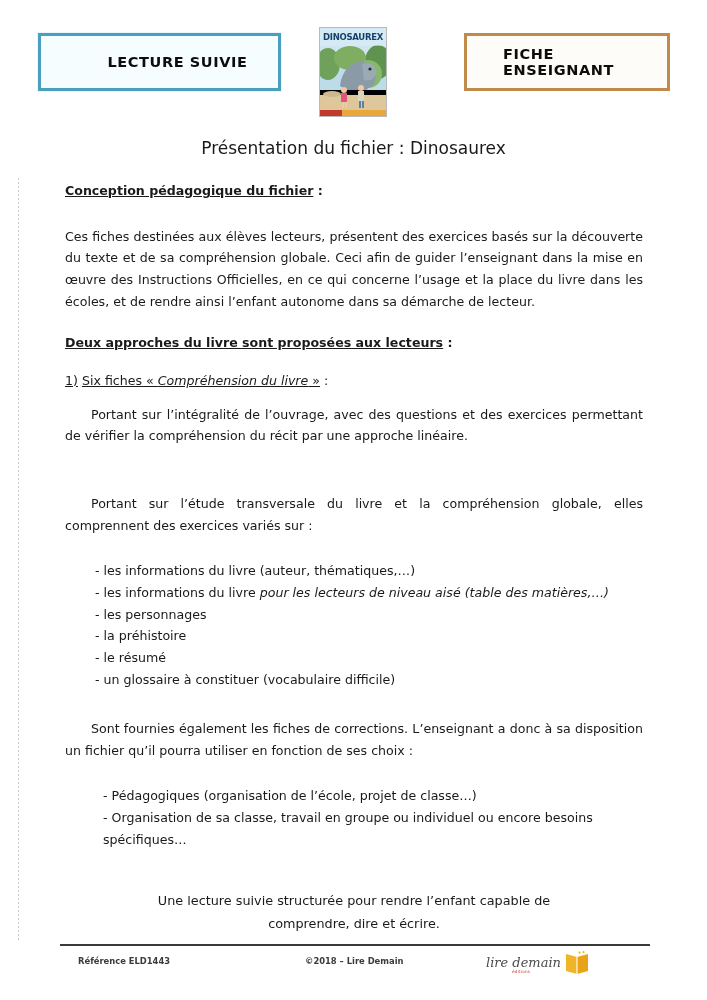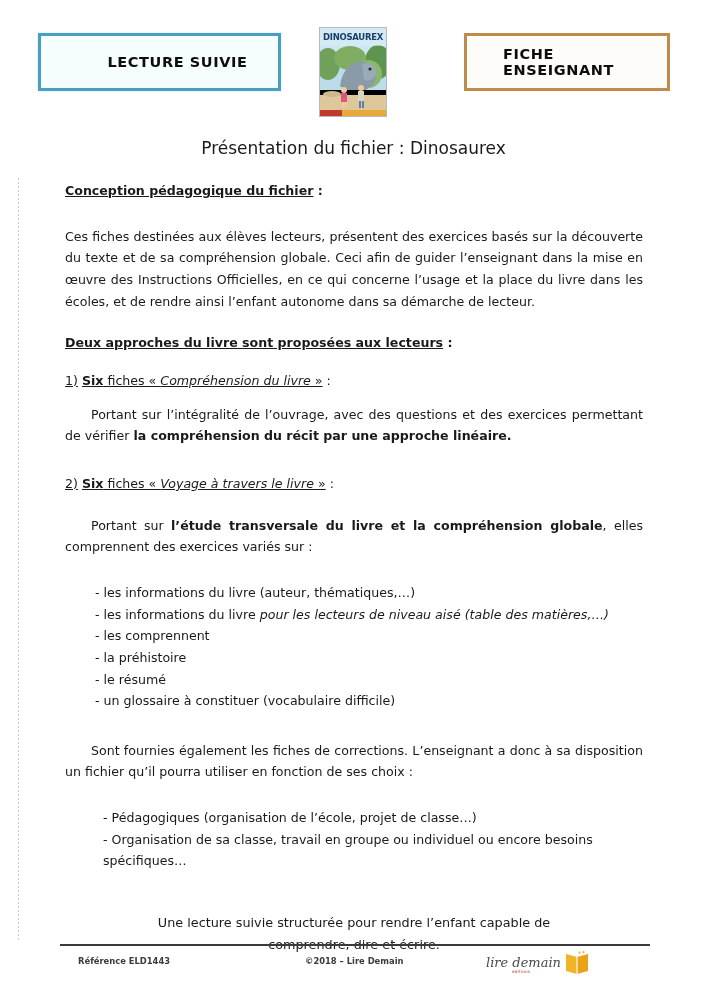--- a/index.html
+++ b/index.html
@@ -115,21 +115,21 @@
   }
   .sec-head .u { text-decoration: underline; }
   .sec-head .plain { font-weight: bold; text-decoration: none; }
 
   p.para {
     margin: 0;
     text-align: justify;
     text-justify: inter-word;
   }
   .indent { text-indent: 26px; }
-  .b { font-weight: bold; }
+  .b { font-weight: normal; }
   .i { font-style: italic; }
   .u { text-decoration: underline; }
 
   .sub-head { margin: 0; font-size: 12.6px; }
 
   ul.dashlist {
     list-style: none;
     margin: 16px;
     padding: 0;
   }
@@ -299,41 +299,38 @@
 
     <p class="para indent">
       <span>Portant sur l’intégralité de l’ouvrage, avec des questions et des exercices permettant de vérifier </span><span class="b">la compréhension du récit par une approche linéaire.</span>
     </p>
 
     <div class="sp-14"></div>
 
 
     <div class="sp-12"></div>
 
-    <p class="sub-head">
-      <span class="u">2)</span><span> </span><span class="b u">Six</span><span class="u"> fiches « </span><span class="i u">Voyage à travers le livre</span><span class="u"> »</span><span> :</span>
-    </p>
 
     <div class="sp-20"></div>
 
     <p class="para indent">
       <span>Portant sur </span><span class="b">l’étude transversale du livre et la compréhension globale</span><span>, elles comprennent des exercices variés sur :</span>
     </p>
 
     <div class="sp-8"></div>
 
     <ul class="dashlist" style="padding-left:14px;">
       <li>
         <span>- </span><span>les informations du livre (auteur, thématiques,…)</span>
       </li>
       <li>
         <span>- </span><span>les informations du livre </span><span class="i">pour les lecteurs de niveau aisé (table des matières,…)</span>
       </li>
       <li>
-        <span>- </span><span>les comprennent</span>
+        <span>- </span><span>les personnages</span>
       </li>
       <li>
         <span>- </span><span>la préhistoire</span>
       </li>
       <li>
         <span>- </span><span>le résumé</span>
       </li>
       <li>
         <span>- </span><span>un glossaire à constituer (vocabulaire difficile)</span>
       </li>

